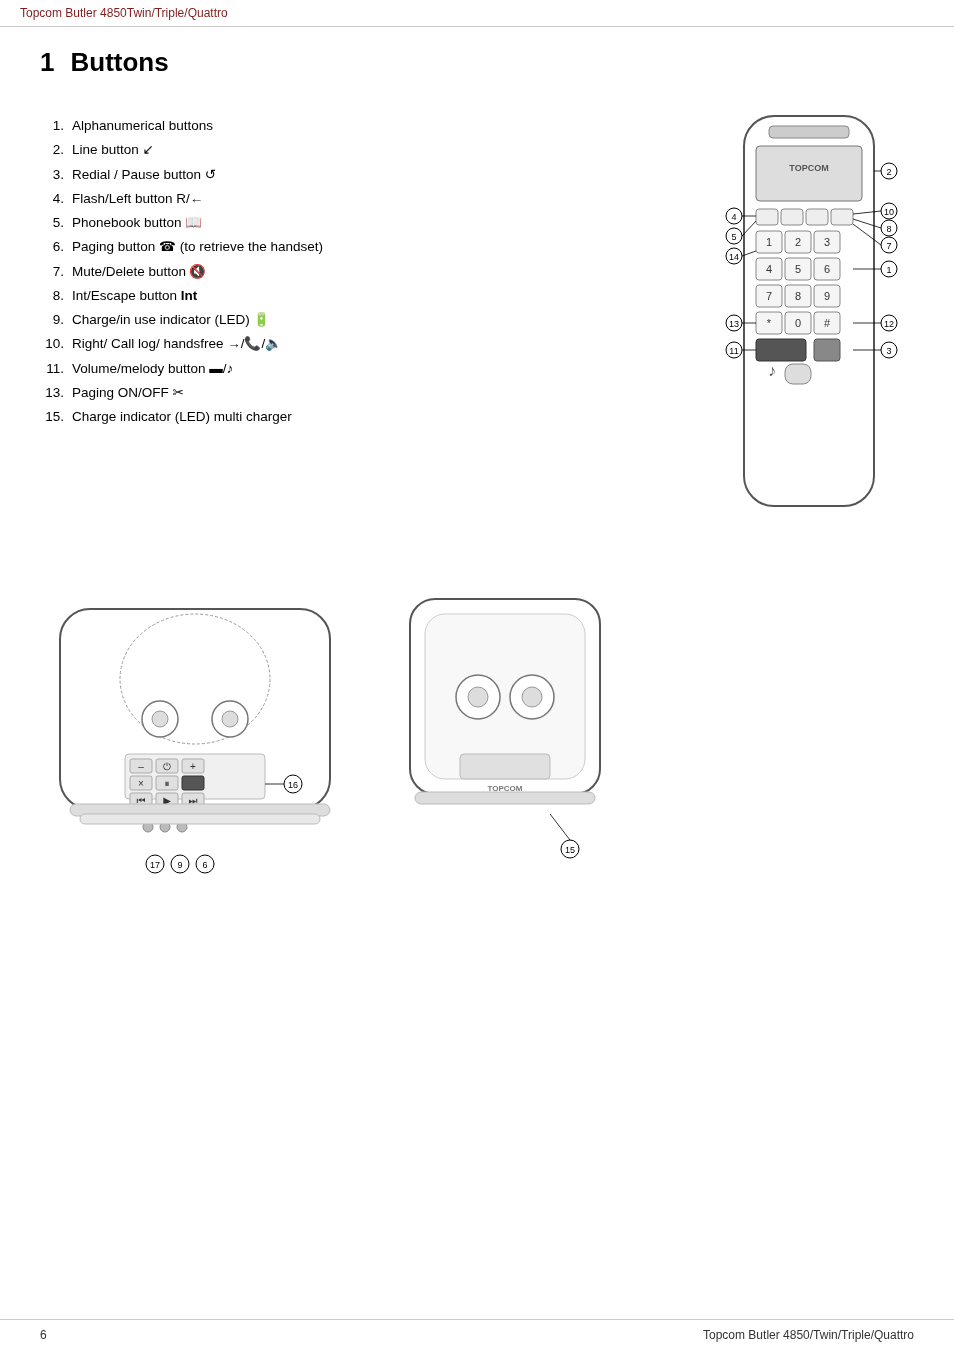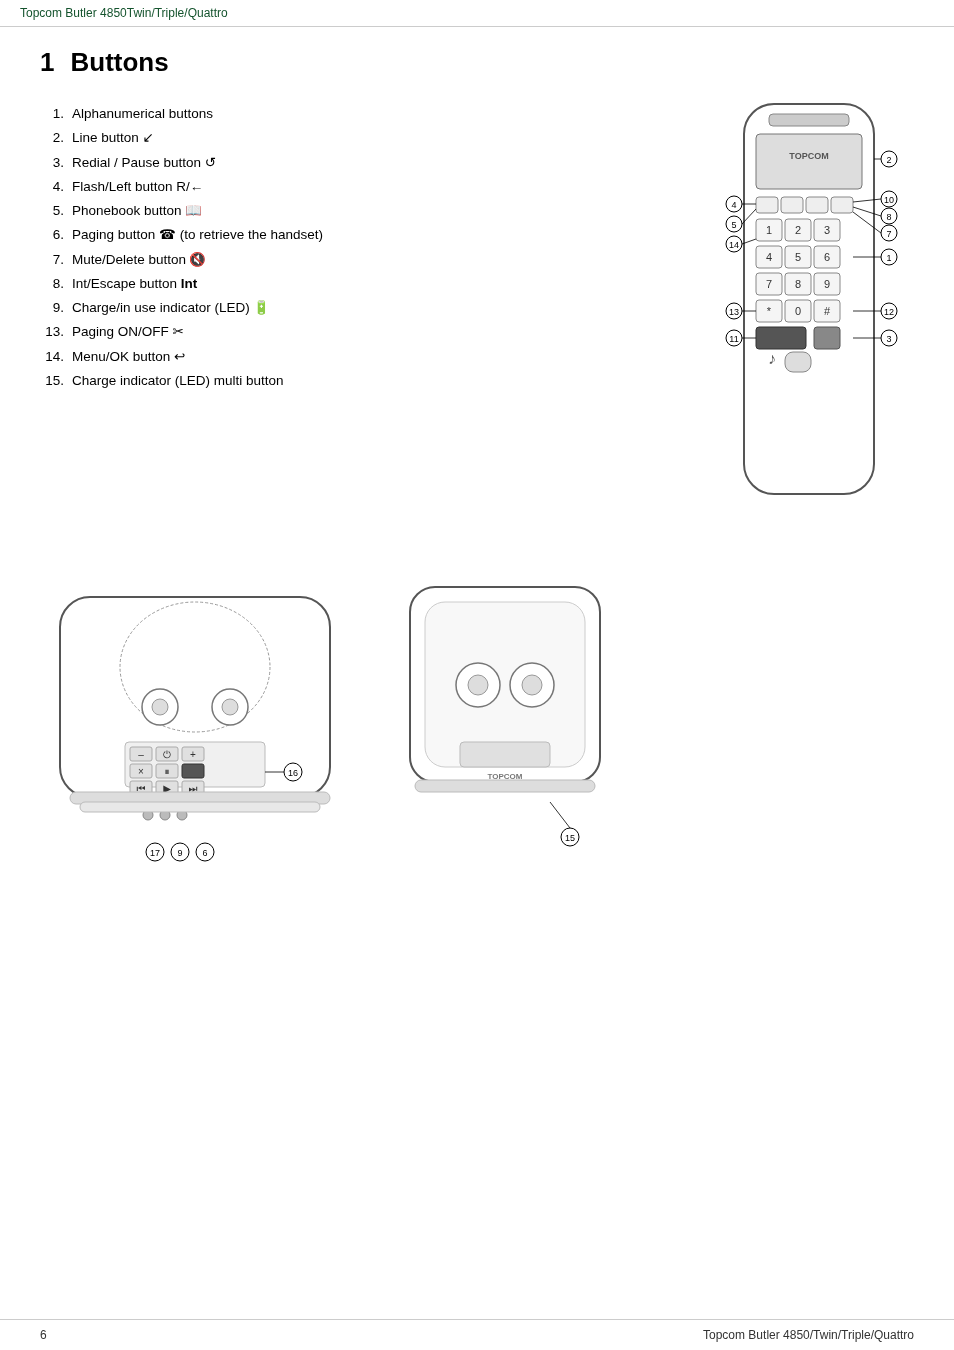--- a/index.html
+++ b/index.html
@@ -9,30 +9,30 @@
       background: #fff;
       color: #000;
       width: 954px;
       min-height: 1350px;
       position: relative;
     }
     .header-bar {
       border-bottom: 1px solid #ccc;
       padding: 6px 20px;
       font-size: 12px;
-      color: #14532d;
+      color: #7f1d1d;
     }
     .page-content {
       padding: 20px 40px 40px 40px;
       position: relative;
     }
     .chapter-title {
       font-size: 26px;
       font-weight: bold;
-      margin-bottom: 8px;
+      margin-bottom: 20px;
     }
     .chapter-number {
       font-size: 26px;
       font-weight: bold;
       margin-right: 16px;
     }
     .main-section {
       display: flex;
       gap: 20px;
     }
@@ -143,30 +143,34 @@
           </li>
           <li>
             <span class="item-num">8.</span>
             <span class="item-text">Int/Escape button <strong>Int</strong></span>
           </li>
           <li>
             <span class="item-num">9.</span>
             <span class="item-text">Charge/in use indicator (LED) 🔋</span>
           </li>
           <li>
+            <span class="item-num">10.</span>
+            <span class="item-text">Right/ Call log/ handsfree →/📞/🔈</span>
+          </li>
+          <li>
+            <span class="item-num">11.</span>
+            <span class="item-text">Volume/melody button ▬/♪</span>
+          </li>
+          <li>
             <span class="item-num">13.</span>
             <span class="item-text">Paging ON/OFF ✂</span>
           </li>
           <li>
-            <span class="item-num">14.</span>
-            <span class="item-text">Menu/OK button ↩</span>
-          </li>
-          <li>
             <span class="item-num">15.</span>
-            <span class="item-text">Charge indicator (LED) multi button</span>
+            <span class="item-text">Charge indicator (LED) multi charger</span>
           </li>
         </ol>
     </div>
 
     <div class="phone-diagram">
       <svg width="230" height="430" viewBox="0 0 230 430">
 
         <rect x="60" y="10" width="130" height="390" rx="30" ry="30" fill="white" stroke="#555" stroke-width="2"></rect>
 
         <rect x="85" y="20" width="80" height="12" rx="4" fill="#ccc" stroke="#888" stroke-width="1"></rect>

